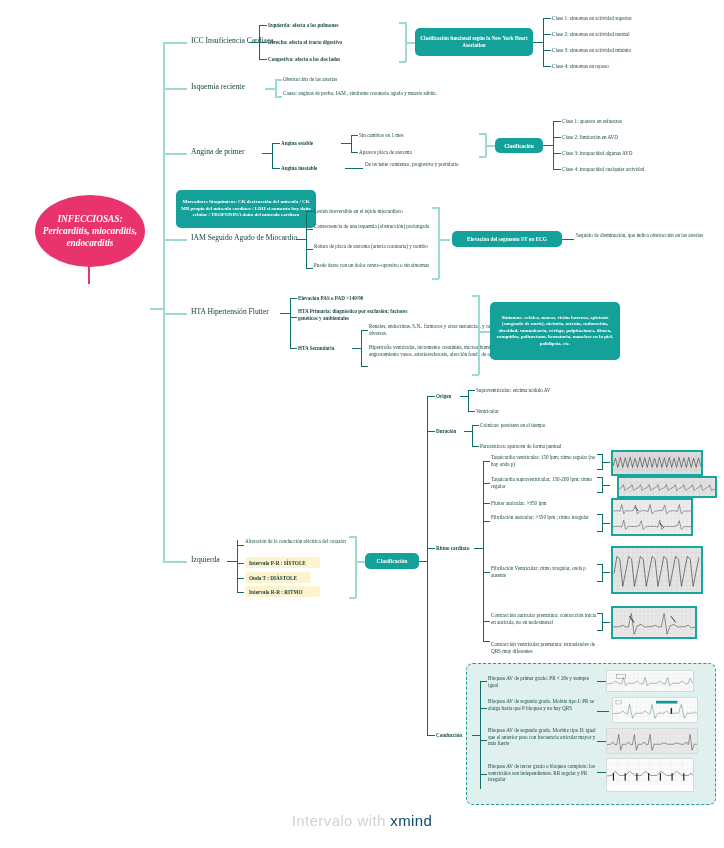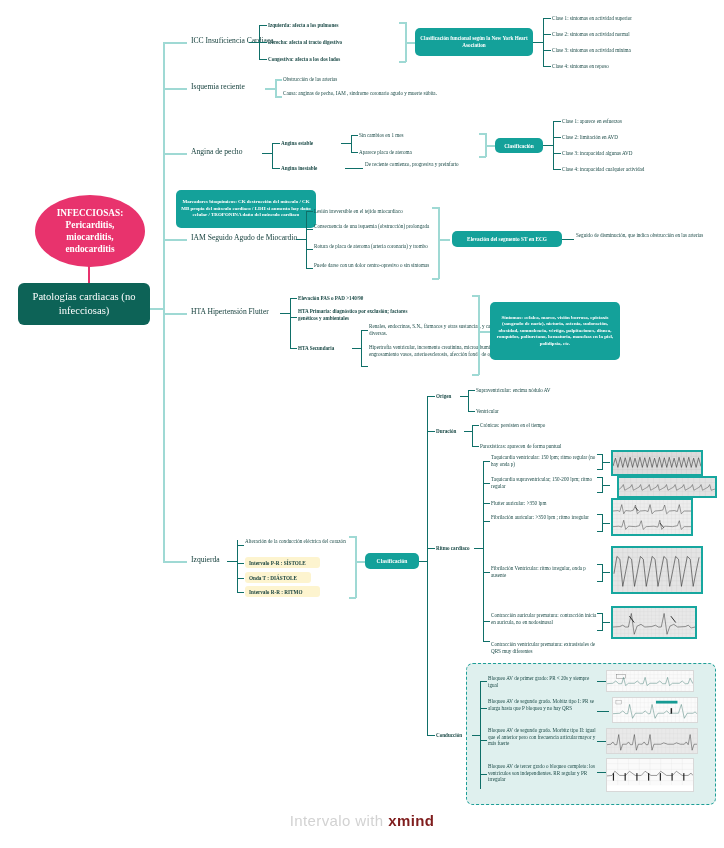--- a/index.html
+++ b/index.html
@@ -56,46 +56,43 @@
   }
   .ecg.framed{border:2.5px solid #17a79f;}
   .ecg.plain{border:1px solid #d8d8d8;background:#fbfbfb;}
   .ecg svg{display:block;width:100%;height:100%;}
 
   .watermark{
     position:absolute;left:0;top:812px;width:724px;text-align:center;
     font-family:"Liberation Sans",sans-serif;font-size:15px;color:#d2d2d2;
     letter-spacing:.4px;
   }
-  .watermark b{color:#7f1d1d;font-weight:bold;}
+  .watermark b{color:#0c4a6e;font-weight:normal;}
 </style>
 </head>
 <body>
 
 <div class="canvas">
 
   <div class="ln ln-v" style="left:88px;top:260px;height:24px;width:2px;background:#e8336d;"></div>
 
   <div class="ln ln-h ln-lt" style="left:150px;top:308px;width:14px;height:1.5px;"></div>
   <div class="ln ln-v ln-lt" style="left:163px;top:42px;height:520px;width:1.5px;"></div>
 
   <div class="ln ln-h ln-lt" style="left:163px;top:42px;width:24px;height:1.5px;"></div>
   <div class="ln ln-h ln-lt" style="left:163px;top:88px;width:24px;height:1.5px;"></div>
   <div class="ln ln-h ln-lt" style="left:163px;top:153px;width:24px;height:1.5px;"></div>
   <div class="ln ln-h ln-lt" style="left:163px;top:239px;width:24px;height:1.5px;"></div>
   <div class="ln ln-h ln-lt" style="left:163px;top:313px;width:24px;height:1.5px;"></div>
   <div class="ln ln-h ln-lt" style="left:163px;top:561px;width:24px;height:1.5px;"></div>
 
   <div class="node ellipse" style="left:35px;top:195px;width:110px;height:72px;">
-    <span style="padding:0 6px;">INFECCIOSAS: Pericarditis, miocarditis, endocarditis</span>
-  </div>
-
-  <div class="node rootbox" style="left:18px;top:283px;width:132px;height:42px;">
-    <span>Patologías cardiacas (no infecciosas)</span>
-  </div>
+    <span style="padding:0 6px;font-style:italic;">INFECCIOSAS: Pericarditis, miocarditis, endocarditis</span>
+  </div>
+
 
   <div class="node t-plain t-mid" style="left:191px;top:36px;width:120px;">ICC Insuficiencia Cardiaca</div>
 
   <div class="ln ln-h ln-dk" style="left:249px;top:42px;width:10px;"></div>
   <div class="ln ln-v ln-dk" style="left:259px;top:25px;height:34px;"></div>
   <div class="ln ln-h ln-dk" style="left:259px;top:25px;width:8px;"></div>
   <div class="ln ln-h ln-dk" style="left:259px;top:42px;width:8px;"></div>
   <div class="ln ln-h ln-dk" style="left:259px;top:59px;width:8px;"></div>
 
   <div class="node t-small bold" style="left:268px;top:22px;width:120px;">Izquierda: afecta a los pulmones</div>
@@ -126,21 +123,21 @@
   <div class="node t-plain t-mid" style="left:191px;top:82px;width:110px;">Isquemia reciente</div>
 
   <div class="ln ln-h ln-lt" style="left:265px;top:88px;width:10px;height:1.5px;"></div>
   <div class="ln ln-v ln-lt" style="left:275px;top:79px;height:18px;width:1.5px;"></div>
   <div class="ln ln-h ln-lt" style="left:275px;top:79px;width:7px;height:1.5px;"></div>
   <div class="ln ln-h ln-lt" style="left:275px;top:96px;width:7px;height:1.5px;"></div>
 
   <div class="node t-small" style="left:283px;top:76px;width:160px;">Obstrucción de las arterias</div>
   <div class="node t-small" style="left:283px;top:90px;width:155px;">Causa: anginas de pecho, IAM , síndrome coronario agudo y muerte súbita.</div>
 
-  <div class="node t-plain t-mid" style="left:191px;top:147px;width:100px;">Angina de pecho</div>
+  <div class="node t-plain t-mid" style="left:191px;top:147px;width:100px;">Angina de primer</div>
 
   <div class="ln ln-h ln-dk" style="left:262px;top:153px;width:10px;"></div>
   <div class="ln ln-v ln-dk" style="left:272px;top:143px;height:25px;"></div>
   <div class="ln ln-h ln-dk" style="left:272px;top:143px;width:8px;"></div>
   <div class="ln ln-h ln-dk" style="left:272px;top:168px;width:8px;"></div>
 
   <div class="node t-small bold" style="left:281px;top:140px;width:60px;">Angina estable</div>
   <div class="node t-small bold" style="left:281px;top:165px;width:62px;">Angina inestable</div>
 
   <div class="ln ln-h ln-dk" style="left:341px;top:143px;width:10px;"></div>

